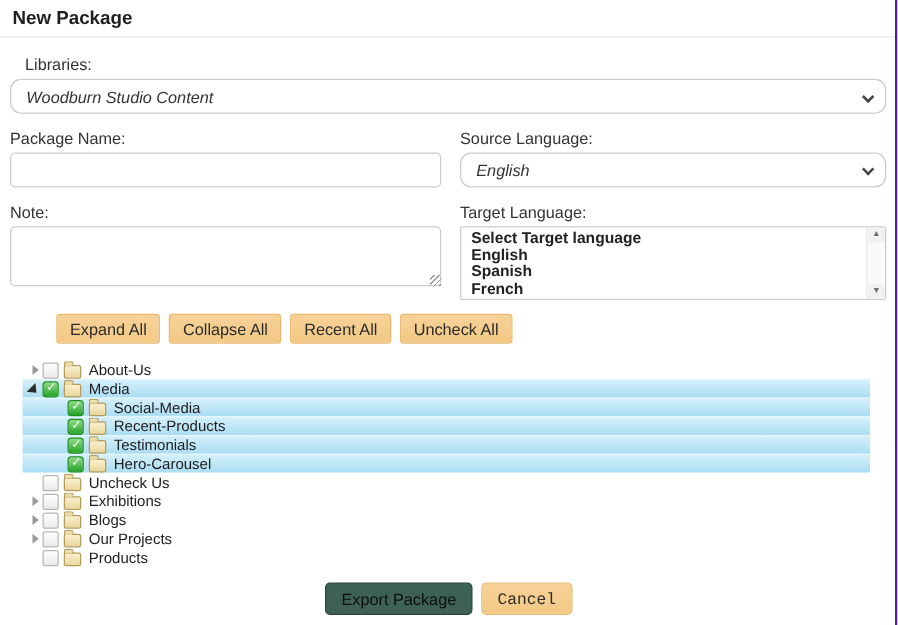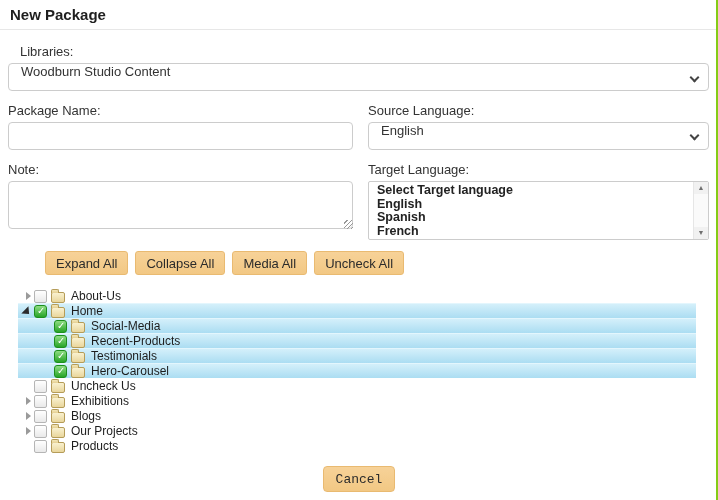--- a/index.html
+++ b/index.html
@@ -1,38 +1,39 @@
 <!DOCTYPE html>
 <html><head>
 <meta charset="utf-8">
 <style>
   * { margin:0; padding:0; box-sizing:border-box; }
   html,body { background:#fff; }
   .page {
     position:relative; width:718px; height:500px; background:#fff;
     font-family:"Liberation Sans","DejaVu Sans",sans-serif; color:#222;
-    overflow:hidden; border-right:2px solid #84cc16;
+    overflow:hidden; border-right:2px solid #4c1d95;
   }
   .page-title {
     position:absolute; left:10px; top:6px; font-size:15px; font-weight:bold; color:#1f1f1f;
   }
   .title-rule {
     position:absolute; left:0; top:29px; width:718px; border-top:1px solid #e7e7e7;
   }
   .field-label { position:absolute; font-size:13px; color:#333; }
   .lbl-libraries { left:20px; top:44px; }
   .lbl-package  { left:8px; top:103px; }
   .lbl-source   { left:368px; top:103px; }
   .lbl-note     { left:8px; top:162px; }
   .lbl-target   { left:368px; top:162px; }
 
   .select-box {
-    position:absolute; height:28px; background:#fff; border:1px solid #ccc; border-radius:4px;
-    font-size:13px; color:#333; display:flex; align-items:flex-start; padding:0 24px 0 12px;
+    position:absolute; height:28px; background:#fff; border:1px solid #ccc; border-radius:9px;
+    font-size:13px; color:#333; display:flex; align-items:center; padding:0 24px 0 12px;
     cursor:default;
+    font-style:italic;
   }
   .sel-libraries { left:8px; top:63px; width:701px; }
   .sel-source    { left:368px; top:122px; width:341px; }
   .chevron {
     position:absolute; right:10px; top:10px; width:7px; height:7px;
     border-right:2px solid #444; border-bottom:2px solid #444; transform:rotate(45deg);
   }
   .sel-source .chevron { top:9px; }
 
   .text-input {
@@ -150,36 +151,36 @@
       </div>
     <div class="lb-scroll">
       <div class="lb-arrow">▲</div>
       <div class="lb-arrow">▼</div>
     </div>
   </div>
 
   <div class="toolbar" id="toolbar">
       <button class="btn-tan">Expand All</button>
       <button class="btn-tan">Collapse All</button>
-      <button class="btn-tan">Media All</button>
+      <button class="btn-tan">Recent All</button>
       <button class="btn-tan">Uncheck All</button>
     </div>
 
   <div class="tree" id="tree">
       <div class="tree-row">
         <span class="arrow-slot"><span class="tri-collapsed"></span></span>
         <span class="cb unchecked"></span>
         <span class="folder"></span>
         <span class="tree-label">About-Us</span>
       </div>
       <div class="tree-row hl">
         <span class="arrow-slot"><span class="tri-expanded"></span></span>
         <span class="cb checked"></span>
         <span class="folder"></span>
-        <span class="tree-label">Home</span>
+        <span class="tree-label">Media</span>
       </div>
       <div class="tree-row hl">
         <span class="indent"></span>
         <span class="arrow-slot"></span>
         <span class="cb checked"></span>
         <span class="folder"></span>
         <span class="tree-label">Social-Media</span>
       </div>
       <div class="tree-row hl">
         <span class="indent"></span>
@@ -228,16 +229,17 @@
       </div>
       <div class="tree-row">
         <span class="arrow-slot"></span>
         <span class="cb unchecked"></span>
         <span class="folder"></span>
         <span class="tree-label">Products</span>
       </div>
     </div>
 
   <div class="actions">
+    <button class="btn-export">Export Package</button>
     <button class="btn-cancel">Cancel</button>
   </div>
 
 </div>
 
 </body></html>

